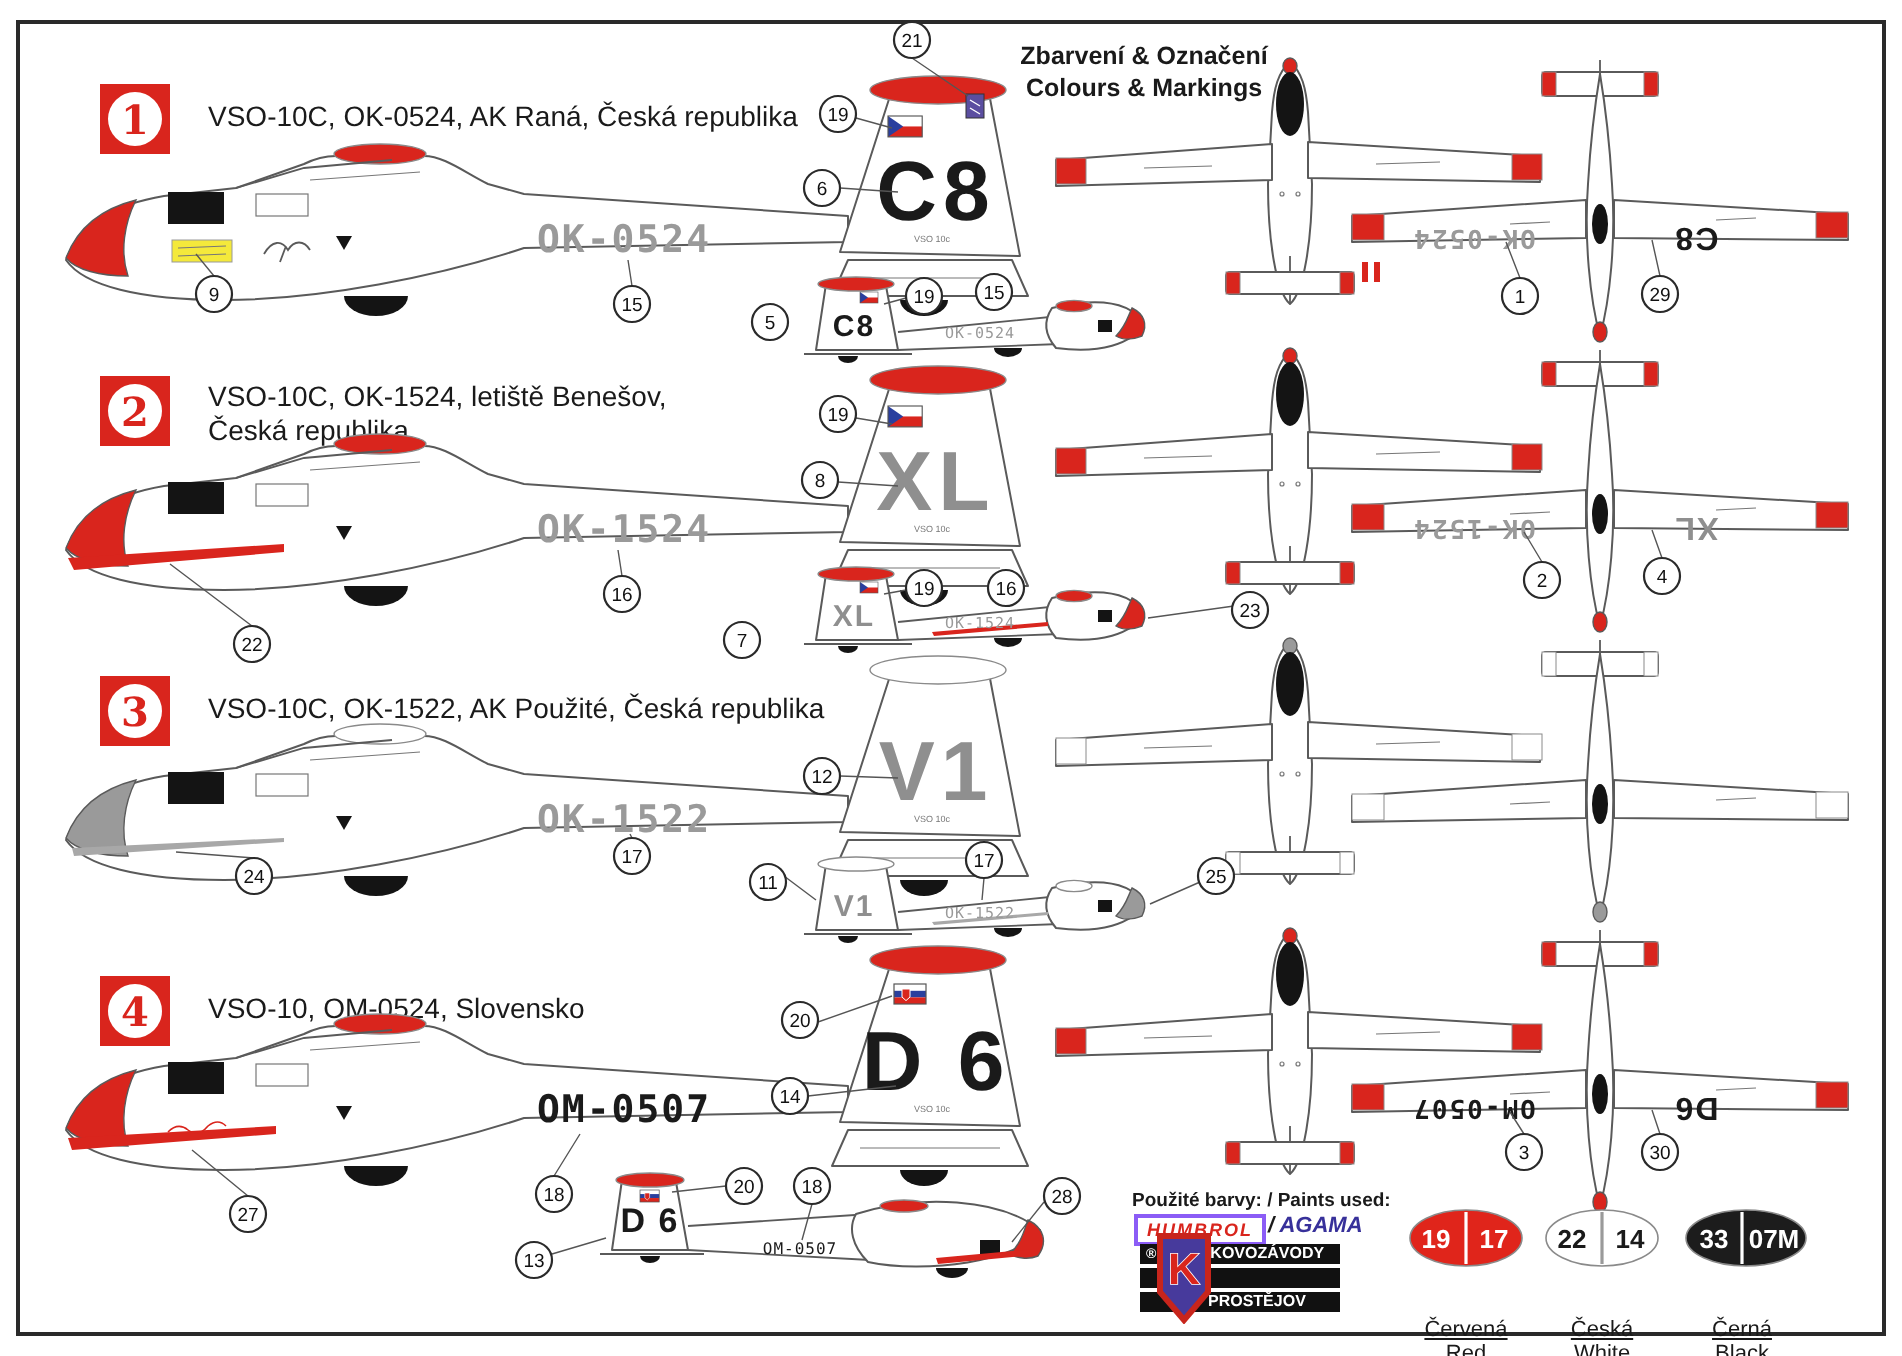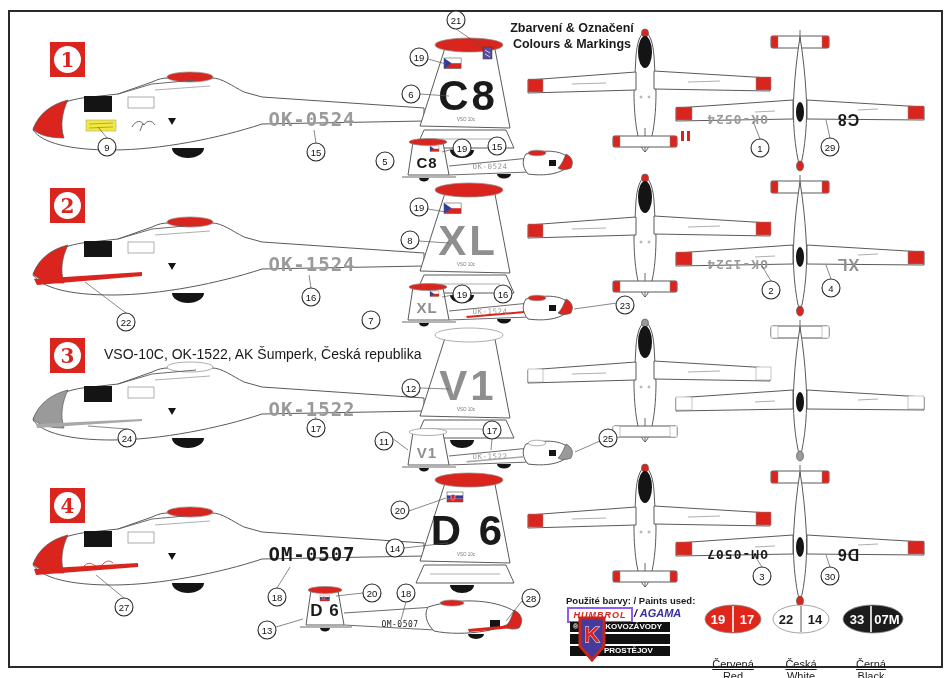--- a/index.html
+++ b/index.html
@@ -52,33 +52,39 @@
   <div id="frame"></div>
 
   <div id="header">
     <div>Zbarvení &amp; Označení</div>
     <div>Colours &amp; Markings</div>
   </div>
 
   <div class="badge" style="top:42px">
       <div class="badge-circle">1</div>
     </div>
+  <div class="title" style="top:50px">VSO-10C, OK-0524, AK Raná, Česká republika</div>
 
   <div class="badge" style="top:188px">
       <div class="badge-circle">2</div>
     </div>
+  <div class="title" style="top:190px">
+    <div>VSO-10C, OK-1524, letiště Benešov,</div>
+    <div>Česká republika</div>
+  </div>
 
   <div class="badge" style="top:338px">
       <div class="badge-circle">3</div>
     </div>
-  <div class="title" style="top:346px">VSO-10C, OK-1522, AK Šumperk, Česká republika</div>
+  <div class="title" style="top:346px">VSO-10C, OK-1522, AK Použité, Česká republika</div>
 
   <div class="badge" style="top:488px">
       <div class="badge-circle">4</div>
     </div>
+  <div class="title" style="top:496px">VSO-10, OM-0524, Slovensko</div>
 
   <svg width="951" height="678" style="position:absolute;left:0;top:0">
     <defs>
       <g id="sideview">
         <path class="ol" d="M33,130 C40,112 58,102 82,98 L118,94 L152,82 C158,79 163,78 168,78 L212,78 C222,78 232,86 244,92 L262,97 L424,108 L424,121 L262,124 C220,138 160,150 112,150 C70,150 42,143 33,130 Z"></path>
         <path class="nose" d="M33,129 C39,113 52,104 68,100 C62,112 60,126 64,138 C50,138 38,135 33,129 Z"></path>
         <ellipse class="cap" cx="190" cy="77" rx="23" ry="5"></ellipse>
         <path class="ln" d="M118,94 L152,84 L196,80"></path>
         <rect class="thin" x="128" y="97" width="26" height="11" fill="none"></rect>
         <path class="thin" d="M155,90 L210,86"></path>

